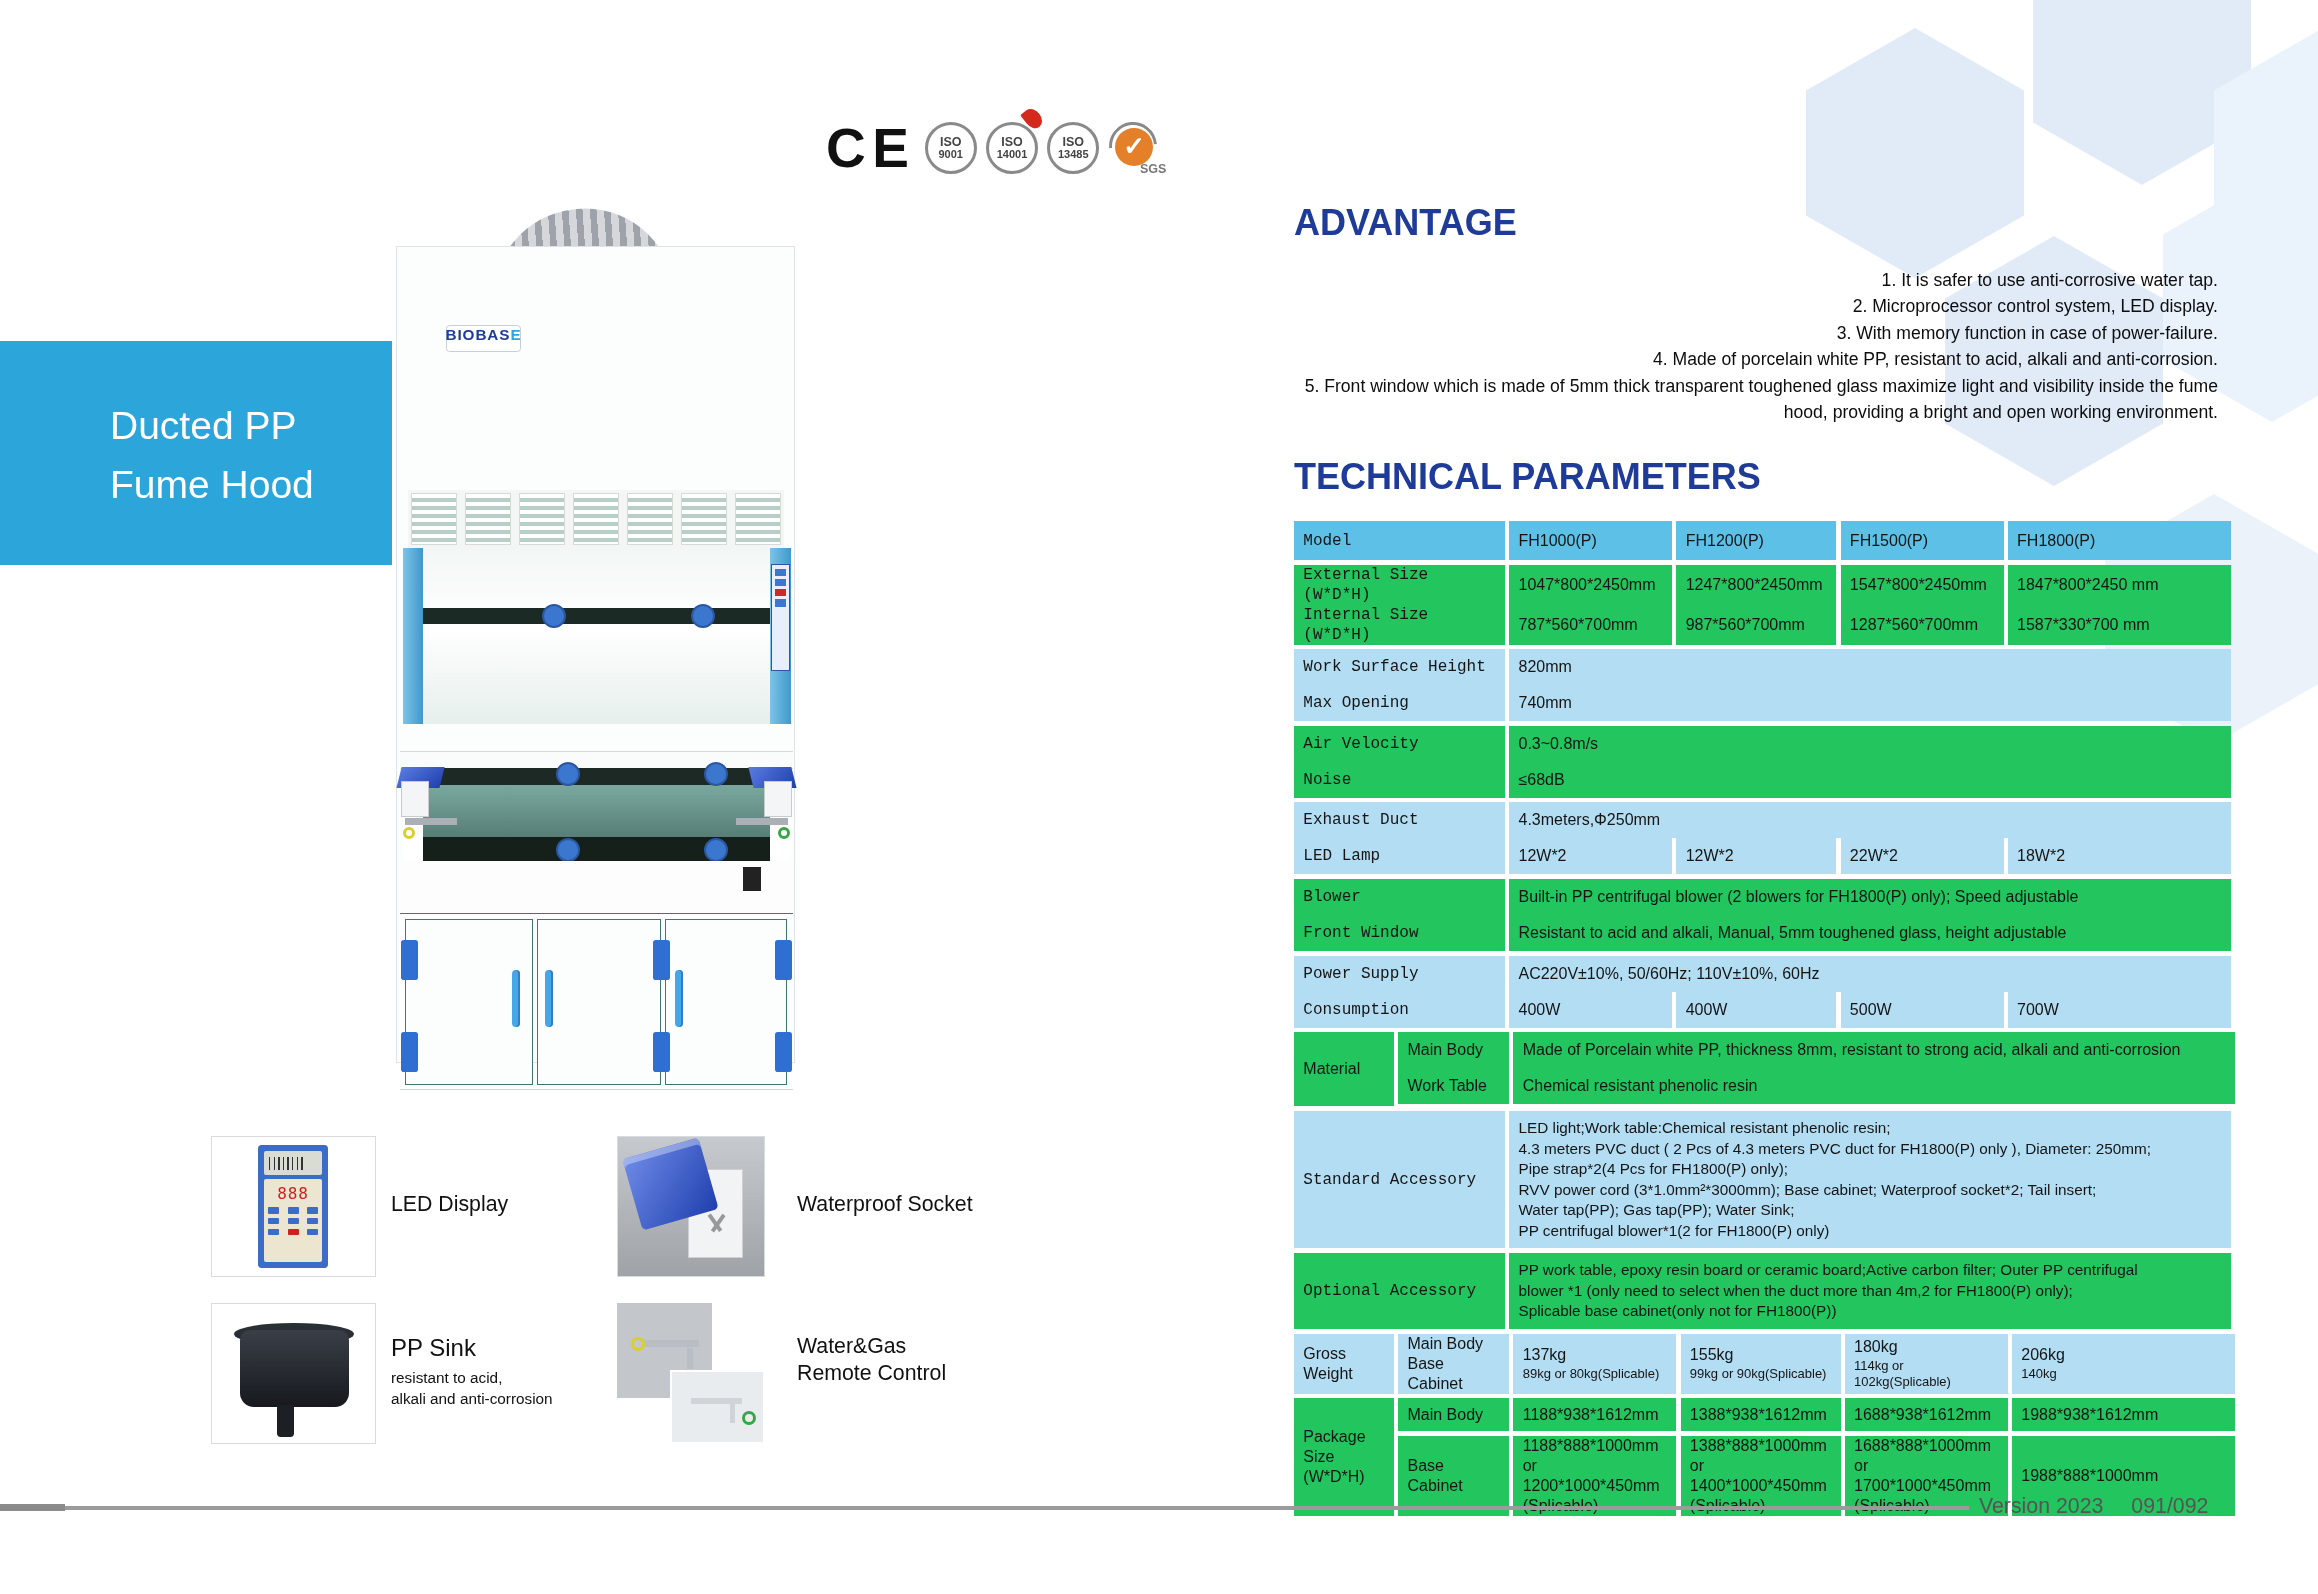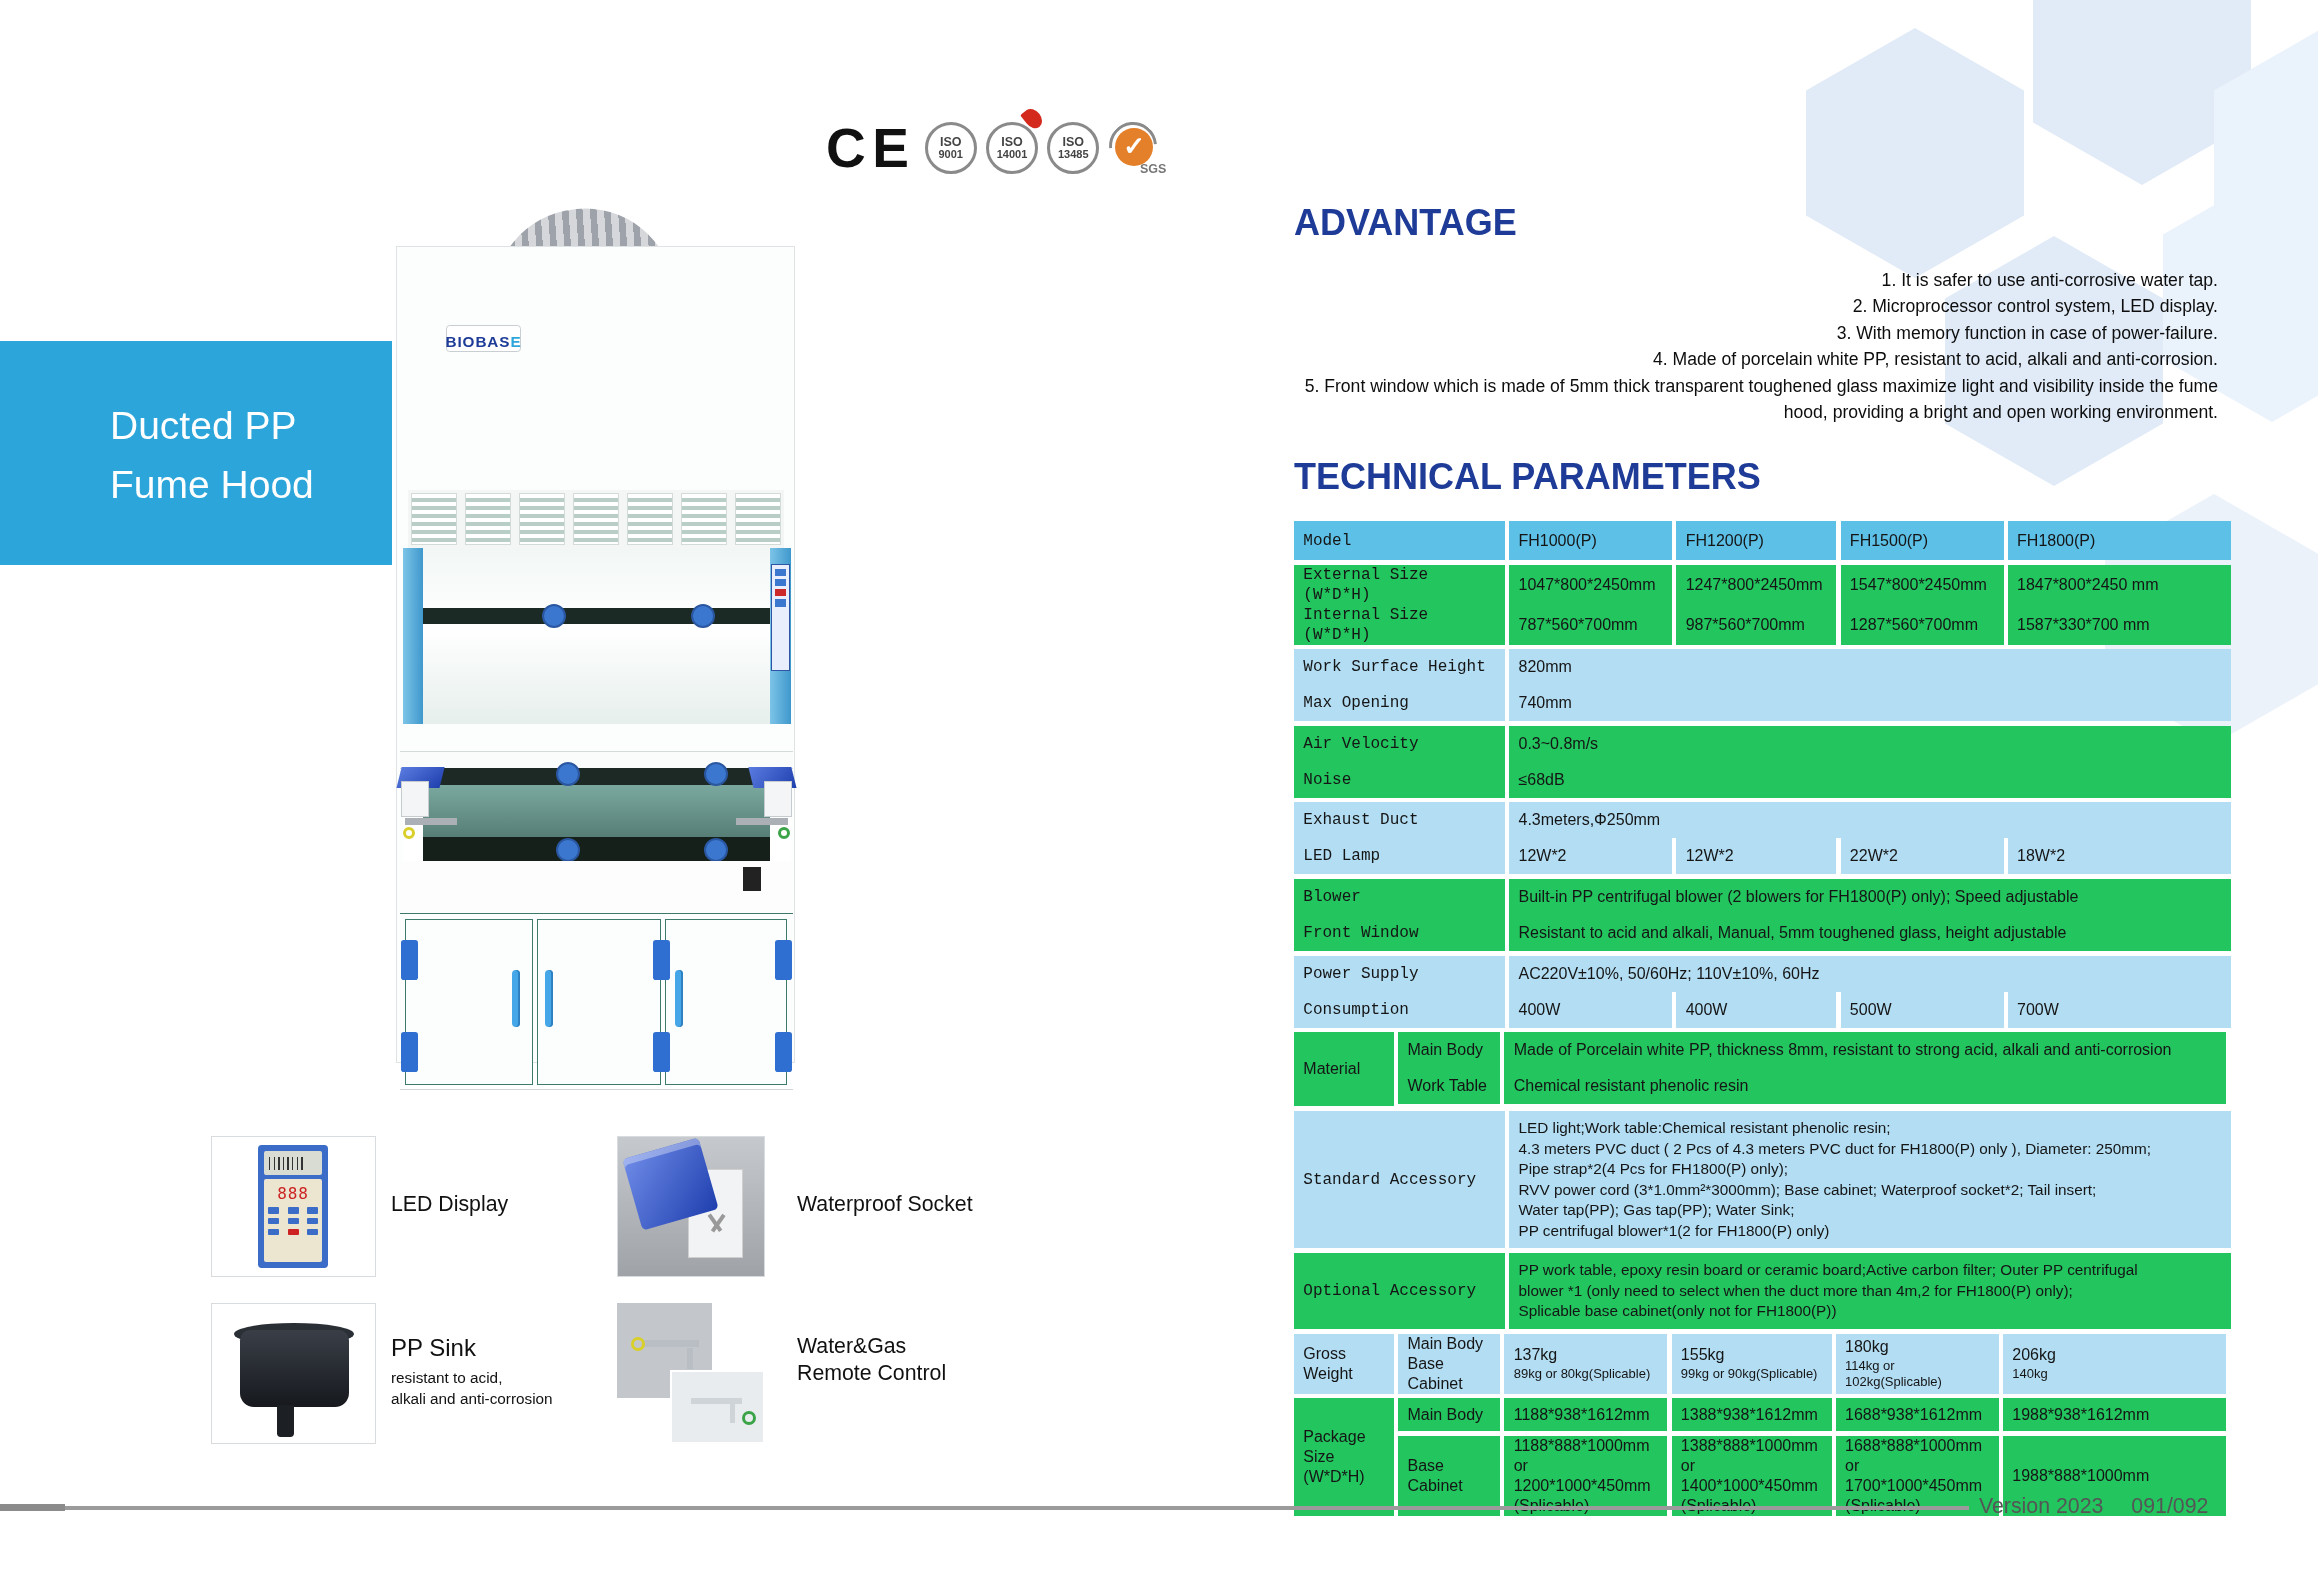--- a/index.html
+++ b/index.html
@@ -31,21 +31,21 @@
   
   .banner{position:absolute;left:0;top:341px;width:392px;height:224px;background:#2ba5da;}
   .banner .txt{padding:55px 0 0 110px;font-size:39px;line-height:1.52;color:#ffffff;white-space:pre-line;}
 
   
   .product{position:absolute;left:396px;top:209px;width:399px;height:856px;}
   .duct{position:absolute;left:93px;top:0;width:181px;height:89px;border-radius:90px 90px 0 0;
         background:repeating-linear-gradient(92deg,#d3d5d9 0 7.4px,#999ea6 7.4px 14px);transform:rotate(-6deg);opacity:.95;}
   .cabinet{position:absolute;left:0;top:37px;width:399px;height:817px;background:#fcfdfd;border:0.9px solid #dfe3e6;box-sizing:border-box;}
   .blogo{position:absolute;left:49px;top:78px;width:73px;height:25px;background:#fff;border:0.9px solid #c9ced3;
-         border-radius:3.7px;display:flex;align-items:flex-end;justify-content:center;
+         border-radius:3.7px;display:flex;align-items:flex-start;justify-content:center;
          font-size:15.3px;font-weight:bold;color:#1d3b97;letter-spacing:0.9px;}
   .blogo span{color:#2ba5da;}
   .vents{position:absolute;left:11px;top:243px;width:376px;height:58px;background:#f3f6f5;
          display:flex;gap:7.4px;padding:2.8px;box-sizing:border-box;}
   .vent{flex:1;background:repeating-linear-gradient(180deg,#ffffff 0 4.2px,#b9cec7 4.2px 8px);border:0.5px solid #d3dbd7;}
   .sash{position:absolute;left:5.6px;top:301px;width:388px;height:176px;
         background:linear-gradient(180deg,#f2f7f6 0%,#ffffff 45%,#e6efec 100%);}
   .railL,.railR{position:absolute;top:0;width:20.4px;height:100%;background:linear-gradient(90deg,#7cc4e8,#3f98cc);}
   .railL{left:0;} .railR{right:0;}
   .gbar{position:absolute;left:20.4px;top:60px;width:347px;height:16px;background:#1c2a26;}
@@ -117,21 +117,21 @@
   
   .tbl{position:absolute;left:1294px;top:521px;width:937px;}
   .trow{display:flex;gap:4.2px;}
   .band{margin-top:4.6px;}
   .cell{display:flex;align-items:center;font-size:16px;color:#151515;padding:0 9.3px;box-sizing:border-box;
         min-height:36px;line-height:1.25;}
   .cH{background:#5cc0e7;} .cM{background:#b2ddf3;} .cL{background:#22c55e;}
   .wlab{width:211px;flex:none;font-family:Liberation Mono, monospace;}
   .w1{width:163px;flex:none;} .w2{width:160px;flex:none;} .w3{width:163px;flex:none;} .w4{width:223px;flex:none;}
   .wspan{width:722px;flex:none;}
-  .wlab2a{width:100px;flex:none;} .wlab2b{width:102px;flex:none;}
+  .wlab2a{width:100px;flex:none;} .wlab2b{width:111px;flex:none;}
   .stack{display:flex;flex-direction:column;}
   .stack9{display:flex;flex-direction:column;gap:4.2px;}
   .hcell{min-height:39px;}
   .big{align-items:flex-start;padding-top:7.4px;padding-bottom:7.4px;font-size:15.3px;line-height:1.34;}
   .pre{white-space:pre-line;}
   .two{flex-direction:column;align-items:flex-start;justify-content:center;gap:0.9px;min-height:46px;}
   .sm{font-size:13px;}
   .r72 .cell{min-height:33px;}
   .r150 .cell{min-height:70px;}
   .mh160{min-height:74px;}

